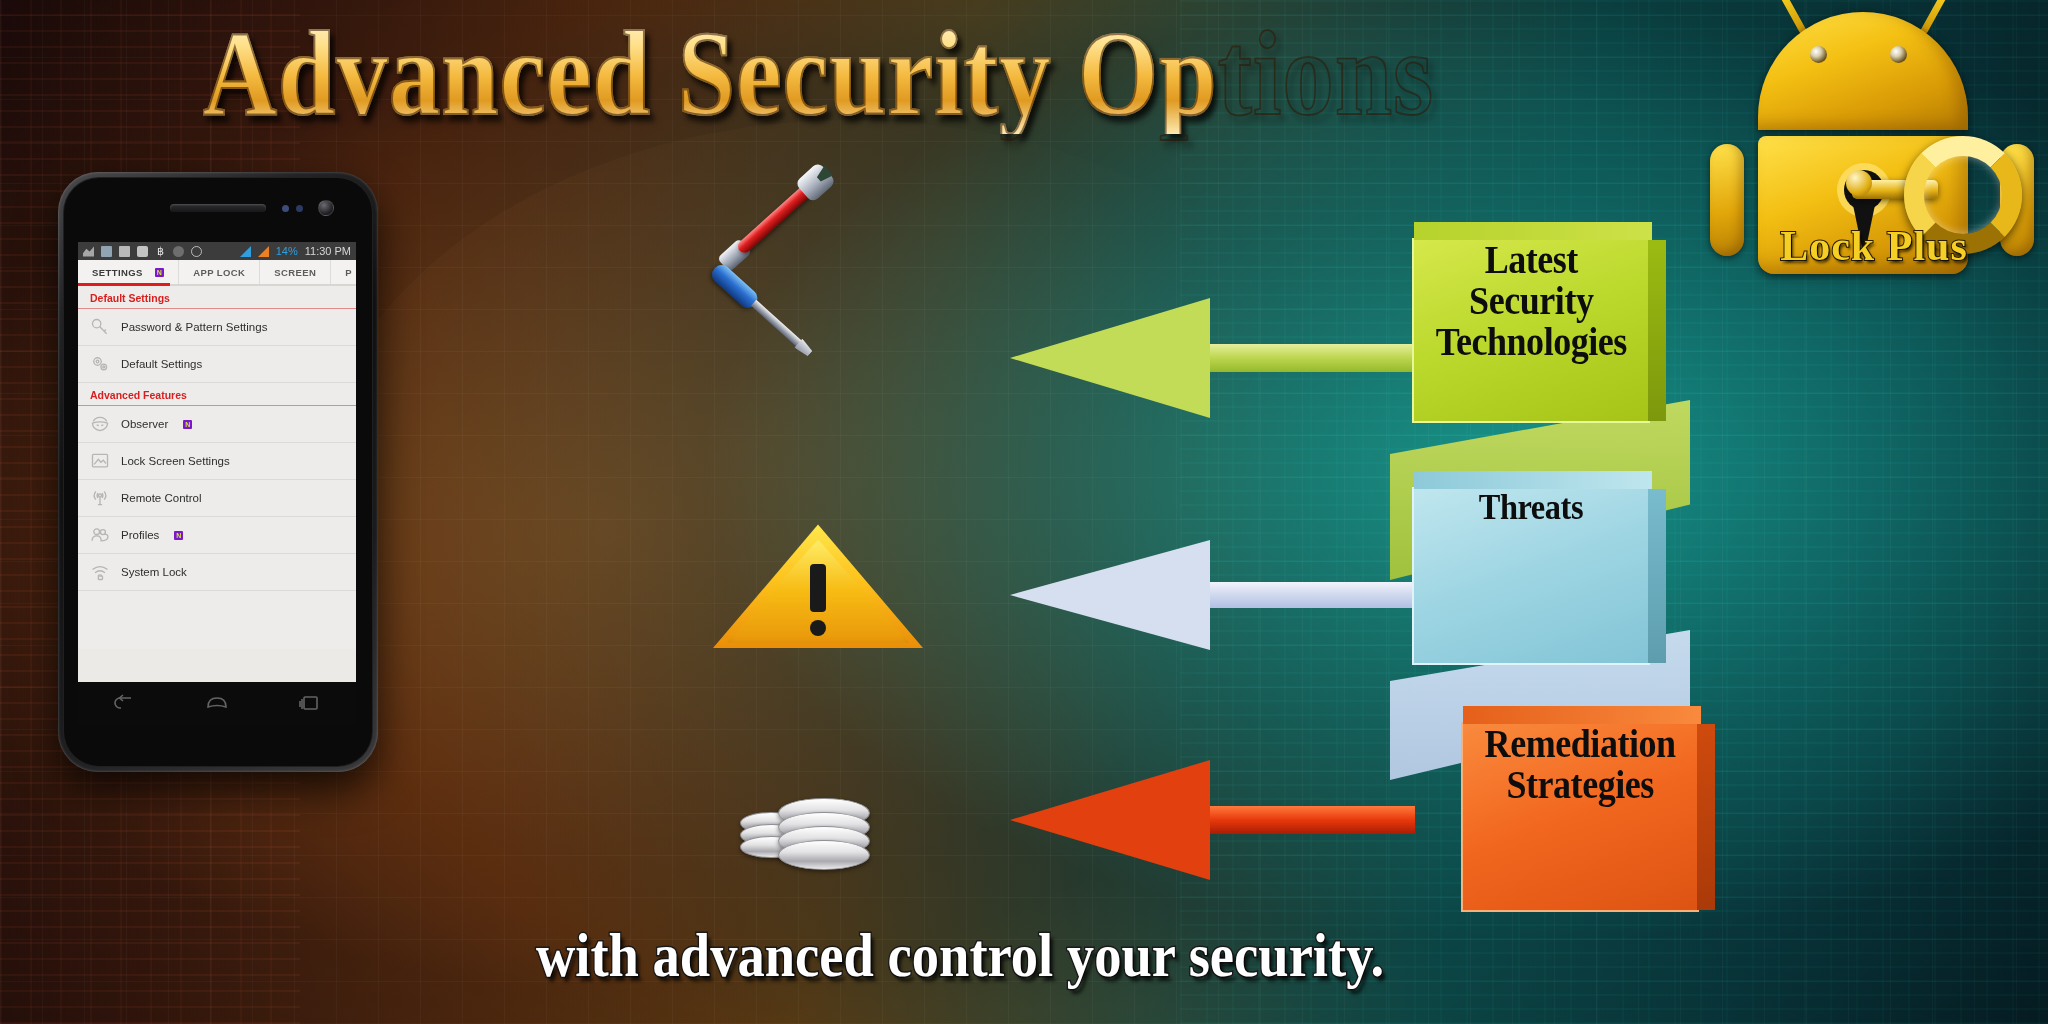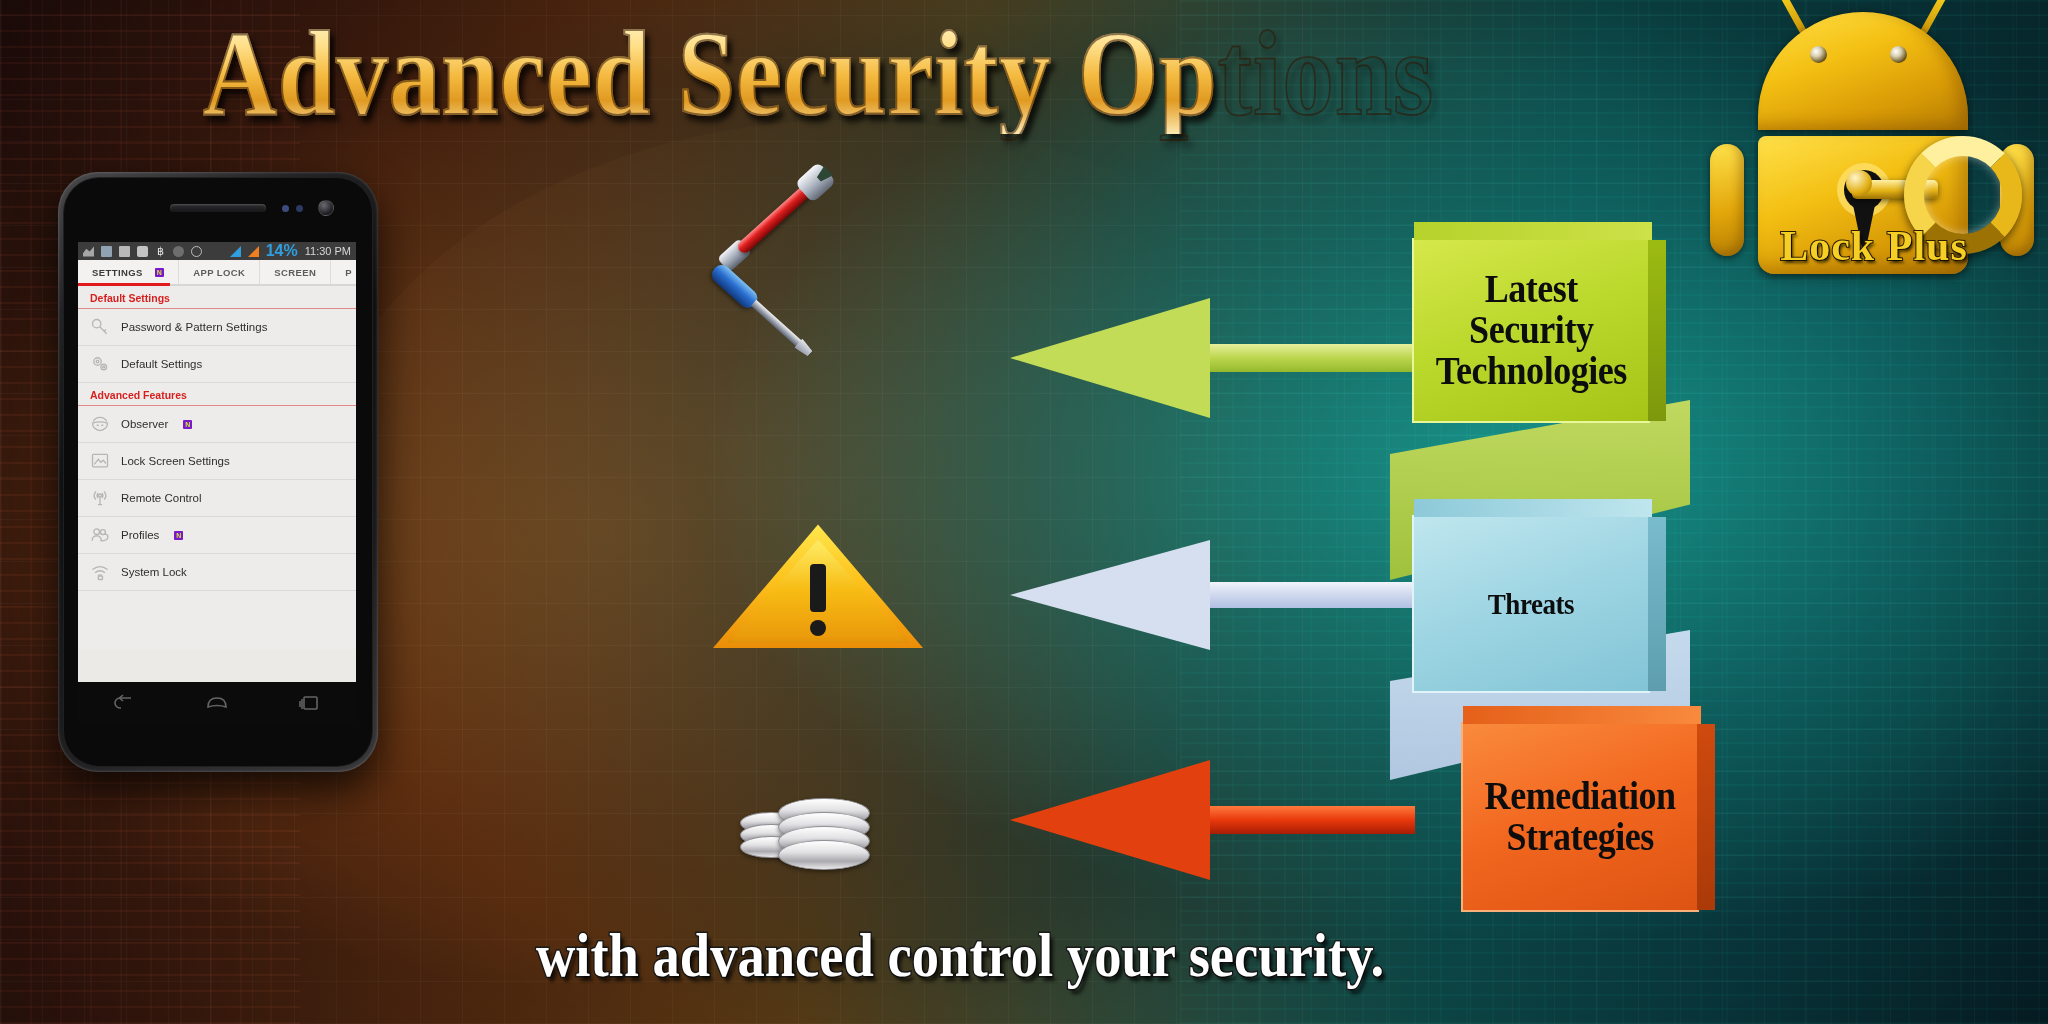--- a/index.html
+++ b/index.html
@@ -208,21 +208,21 @@
   .sb-ico { width: 11px; height: 11px; opacity: .85; display: inline-block; position: relative; }
   .sb-ico.note { background: #9fb6c8; border-radius: 1px; }
   .sb-ico.pic { background: #cfcfcf; border-radius: 1px; }
   .sb-ico.cam { background: #dadada; border-radius: 2px; }
   .sb-ico.bt { color: #fff; font-size: 11px; line-height: 11px; background: none; text-align: center; }
   .sb-ico.dot { background: #777; border-radius: 50%; }
   .sb-ico.clock { border: 1.5px solid #cfcfcf; border-radius: 50%; }
   .sb-spacer { flex: 1; }
   .sig { display: inline-block; width: 0; height: 0; border-left: 11px solid transparent; border-bottom: 11px solid #2f9fe0; }
   .sig.orange { border-bottom-color: #ef8022; }
-  .sb-batt { color: #2f9fe0; font-size: 16px; font-weight: bold; }
+  .sb-batt { color: #2f9fe0; font-size: 11px; font-weight: normal; }
   .sb-time { color: #d6d6d6; font-size: 11px; }
 
   
   .actionbar {
     height: 33px; background: #ef1f1f;
     display: flex; align-items: center; padding: 0 9px; gap: 10px;
   }
   .gem { width: 20px; height: 16px; position: relative; flex: 0 0 auto; }
   .gem::before {
     content: ""; position: absolute; inset: 0;
@@ -414,21 +414,21 @@
   .rib2 {
     left: 1390px; top: 630px; width: 300px; height: 150px;
     background: linear-gradient(180deg, #cfe0f3, #b9cde8);
     clip-path: polygon(100% 0, 100% 52%, 0 100%, 0 34%);
     opacity: .95;
   }
 
   
   .box {
     position: absolute; width: 238px;
-    display: flex; align-items: center; justify-content: center;
+    display: flex; justify-content: center;
     text-align: center;
     font-family: "Liberation Serif", serif;
     font-weight: bold;
     color: #0d0d0d;
     line-height: 1.02;
     letter-spacing: -0.5px;
   }
   .box .txt { transform: scaleX(0.9); transform-origin: 50% 50%; }
   .box-side {
     position: absolute; top: -18px; left: 0; width: 238px; height: 18px;
@@ -437,24 +437,24 @@
     position: absolute; top: 0; right: -18px; width: 18px; height: 100%;
   }
 
   .box1 {
     left: 1412px; top: 238px; height: 185px;
     background: linear-gradient(160deg, #d6e84a 0%, #bcd92e 45%, #a5c417 100%);
     border: 2px solid #e8f79a;
     font-size: 40px;
   }
   .box2 {
-    left: 1412px; top: 515px; height: 178px;
+    left: 1412px; top: 487px; height: 178px;
     background: linear-gradient(160deg, #bfe6ee 0%, #9ed5e3 48%, #82c4d6 100%);
     border: 2px solid #dff3f8;
-    font-size: 30px;
+    font-size: 36px;
   }
   .box3 {
     left: 1461px; top: 722px; height: 190px;
     background: linear-gradient(160deg, #f98a3d 0%, #f2671f 48%, #dd5312 100%);
     border: 2px solid #fbb07a;
     font-size: 40px;
   }
   .box1 .box-edge { background: linear-gradient(180deg, #9cbb12, #7d980c); }
   .box2 .box-edge { background: linear-gradient(180deg, #79bccd, #5d9dae); }
   .box3 .box-edge { background: linear-gradient(180deg, #cf4a0e, #aa3a09); }

